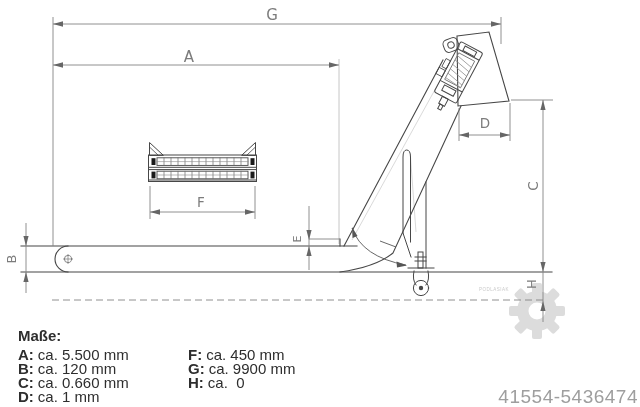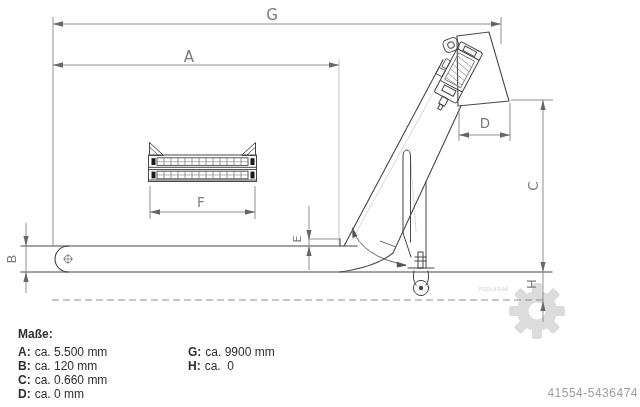--- a/index.html
+++ b/index.html
@@ -1,25 +1,25 @@
 <!DOCTYPE html>
 <html><head>
 <meta charset="utf-8">
 <style>
   html,body{margin:0;padding:0;background:#fff;}
   .stage{position:relative;width:640px;height:407px;background:#ffffff;overflow:hidden;
          font-family:"Liberation Sans",sans-serif;}
   .stage svg{position:absolute;left:0;top:0;}
-  .legend{position:absolute;left:18px;top:327px;font-size:12px;color:#2e2e2e;}
+  .legend{position:absolute;left:18px;top:327px;font-size:15px;color:#2e2e2e;}
   .legend-title{font-weight:bold;margin-bottom:4px;}
   .legend-grid{display:grid;grid-template-columns:170px auto;grid-auto-flow:column;
                grid-template-rows:repeat(4,14px);}
   .lrow{height:14px;line-height:14px;white-space:pre;}
   .lkey{font-weight:bold;margin-right:4px;}
-  .listing-id{position:absolute;right:2px;top:386px;font-size:12px;color:#9e9e9e;letter-spacing:.5px;}
+  .listing-id{position:absolute;right:2px;top:386px;font-size:19px;color:#9e9e9e;letter-spacing:.5px;}
   .brand{position:absolute;left:479px;top:287px;font-size:4.5px;color:#c9c9c9;letter-spacing:.5px;}
   text{font-family:"DejaVu Sans",sans-serif;}
 </style>
 </head>
 <body>
 
 <div class="stage">
 
 <svg width="640" height="407" viewBox="0 0 640 407">
 
@@ -152,21 +152,22 @@
     </g>
   </g>
 </svg>
 
   <div class="legend">
     <div class="legend-title">Maße:</div>
     <div class="legend-grid">
       <div class="lrow"><span class="lkey">A:</span><span>ca. 5.500 mm</span></div>
       <div class="lrow"><span class="lkey">B:</span><span>ca. 120 mm</span></div>
       <div class="lrow"><span class="lkey">C:</span><span>ca. 0.660 mm</span></div>
-      <div class="lrow"><span class="lkey">D:</span><span>ca. 0 mm</span></div>
+      <div class="lrow"><span class="lkey">D:</span><span>ca. 1 mm</span></div>
+      <div class="lrow"><span class="lkey">F:</span><span>ca. 450 mm</span></div>
       <div class="lrow"><span class="lkey">G:</span><span>ca. 9900 mm</span></div>
       <div class="lrow"><span class="lkey">H:</span><span>ca.  0</span></div>
     </div>
   </div>
 
   <div class="brand">PODLASIAK</div>
   <div class="listing-id">41554-5436474</div>
 
 </div>
 

